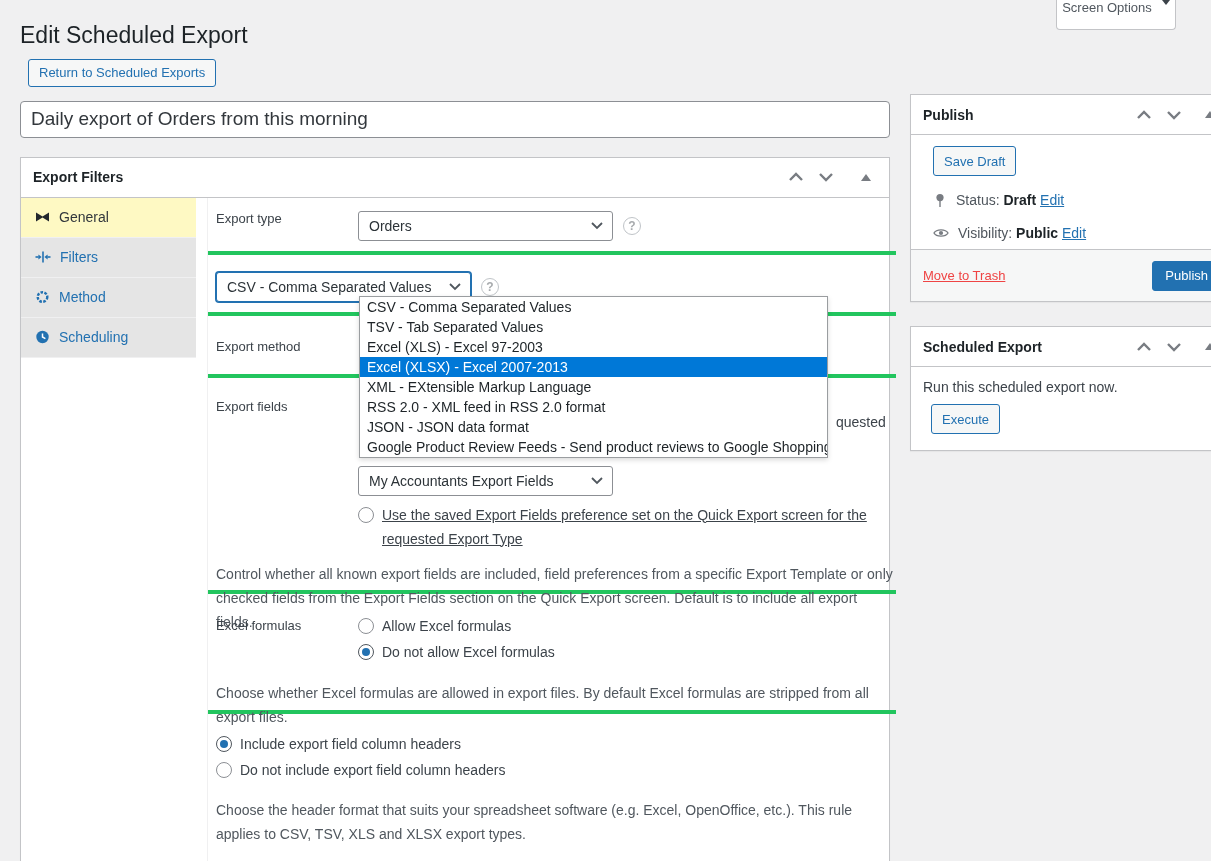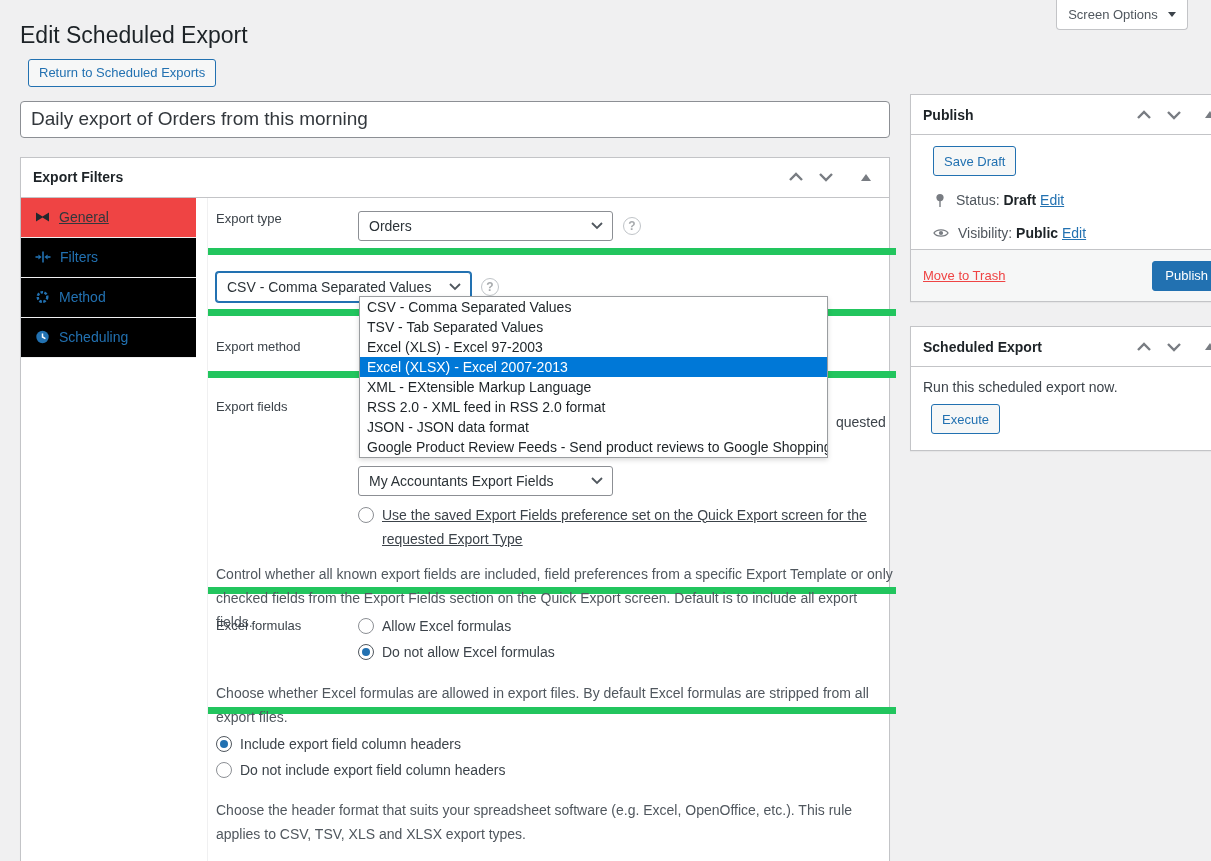--- a/index.html
+++ b/index.html
@@ -67,48 +67,48 @@
     content:""; position:absolute; left:3px; top:3px;
     width:8px; height:8px; border-radius:50%; background:#2271b1;
   }
   .radio-label { font-size:14px; color:#3c434a; line-height:17px; }
   .desc { font-size:14px; color:#50575e; line-height:24px; }
   a.link-blue { color:#2271b1; text-decoration:underline; cursor:pointer; }
   a.link-red { color:#ef4444; text-decoration:underline; cursor:pointer; font-size:13px; }
 
   
   #screen-options {
-    position:absolute; left:1056px; top:0; width:132px; height:30px;
+    position:absolute; left:1056px; top:0; width:120px; height:30px;
     background:#fff; border:1px solid #c3c4c7; border-top:none;
     border-radius:0 0 4px 4px;
-    display:flex; align-items:center; justify-content:center; gap:10px;
+    display:flex; align-items:flex-start; justify-content:center; gap:10px;
     font-size:13px; color:#50575e; cursor:pointer;
   }
 
   
   #main-col { position:absolute; left:20px; top:0; width:870px; }
   #page-title { padding-top:22px; font-size:23px; font-weight:400; color:#1d2327; line-height:1.2; }
   #return-btn { margin-top:9px; height:28px; }
   #title-input {
     margin-top:14px; width:870px; height:37px;
     border:1px solid #8c8f94; border-radius:4px;
     padding:0 10px; font-size:19px; color:#32373c;
     font-family:"Liberation Sans", sans-serif; background:#fff;
   }
   #export-filters-box { margin-top:19px; }
   #ef-body { display:flex; align-items:stretch; height:690px; }
   #ef-tabs { list-style:none; width:175px; flex:0 0 175px; }
   #ef-tabs li {
     height:40px; display:flex; align-items:center; gap:9px;
     padding-left:14px; font-size:14px; color:#2271b1;
-    border-bottom:1px solid #f0f0f1; cursor:pointer; background:#000000;
-  }
-  #ef-tabs li.active { background:#ef4444; color:#32373c;text-decoration:underline; }
+    border-bottom:1px solid #f0f0f1; cursor:pointer; background:#e5e5e5;
+  }
+  #ef-tabs li.active { background:#fef9c3; color:#32373c; }
   #ef-panel { flex:1; border-left:1px solid #f0f0f1; margin-left:11px; }
-  .ef-row { border-bottom:7px solid #22c55e; padding-left:8px; }
+  .ef-row { border-bottom:4px solid #22c55e; padding-left:8px; }
   .row-top { display:flex; }
   .row-label { width:142px; flex:0 0 142px; font-size:13px; color:#3c434a; }
   .row-field { display:flex; align-items:center; }
 
   #row-type { height:57px; padding-top:13px; }
   #row-format { height:61px; padding-top:17px; }
   #row-method { height:62px; padding-top:23px; }
   #row-fields { height:216px; padding-top:21px; }
   #row-formulas { height:120px; padding-top:24px; }
   #row-headerfmt { height:200px; padding-top:22px; }

